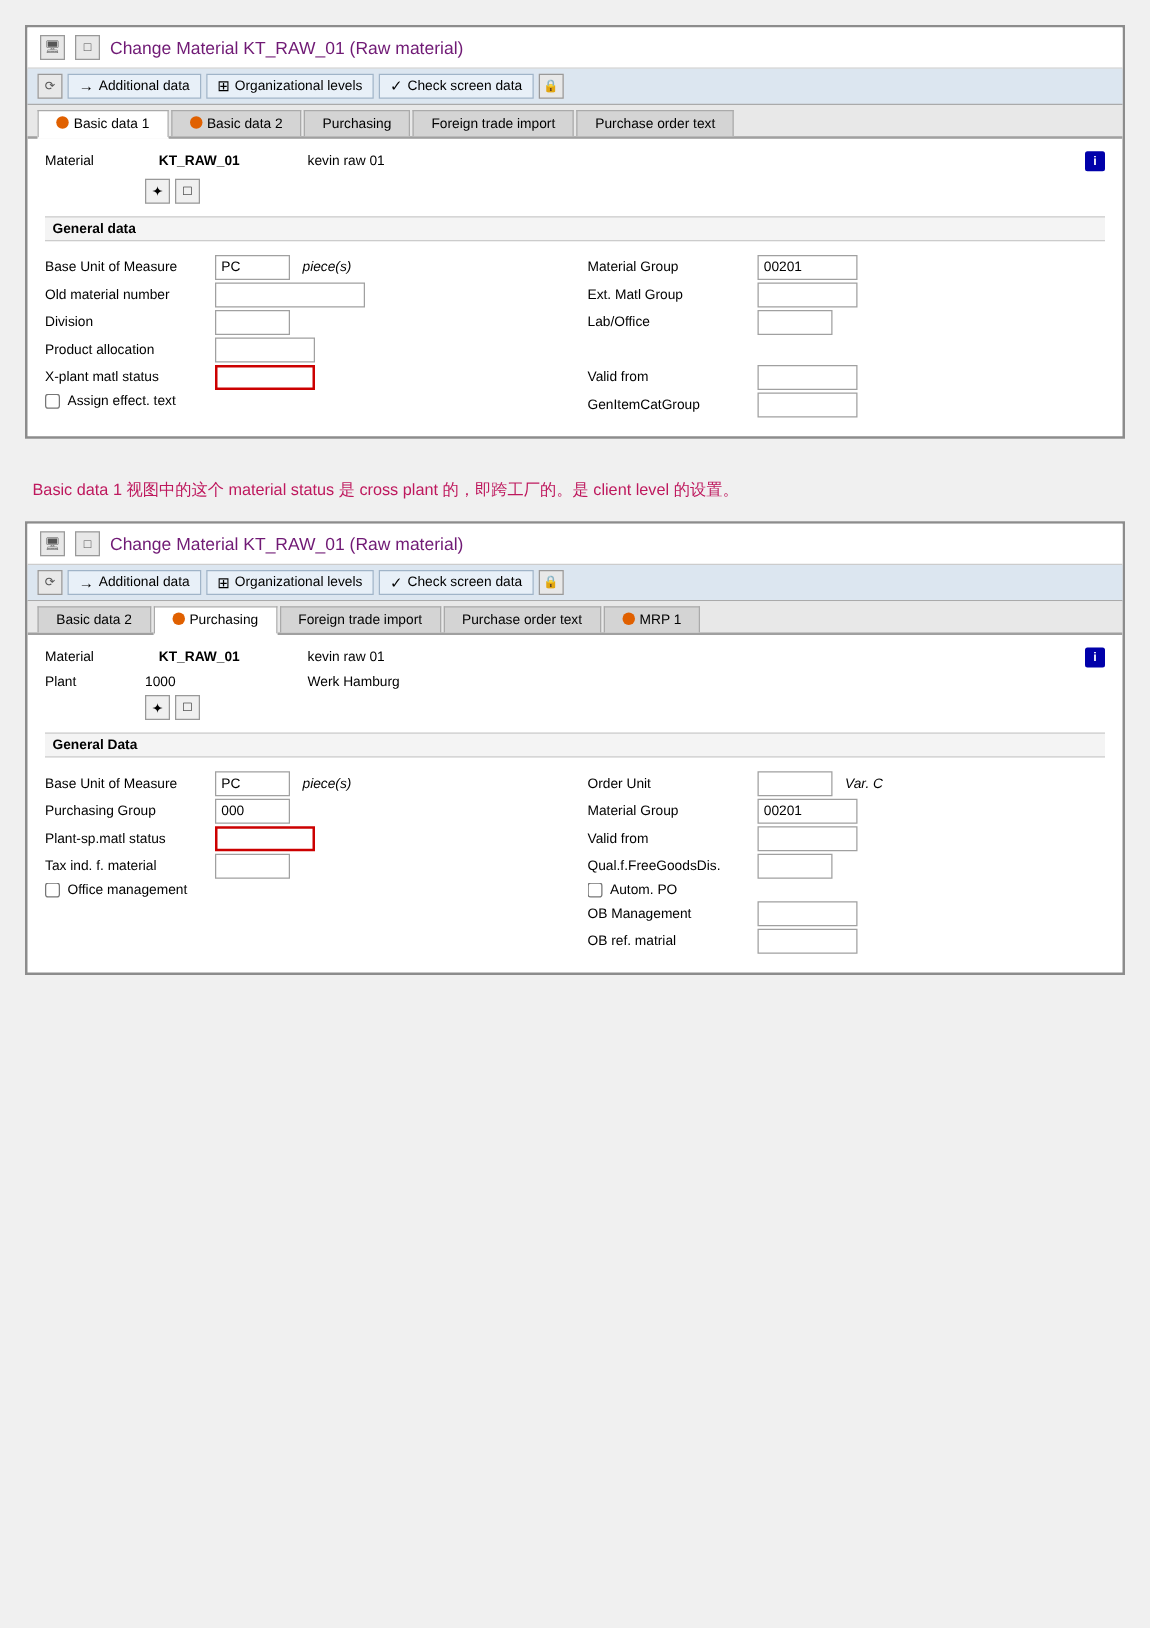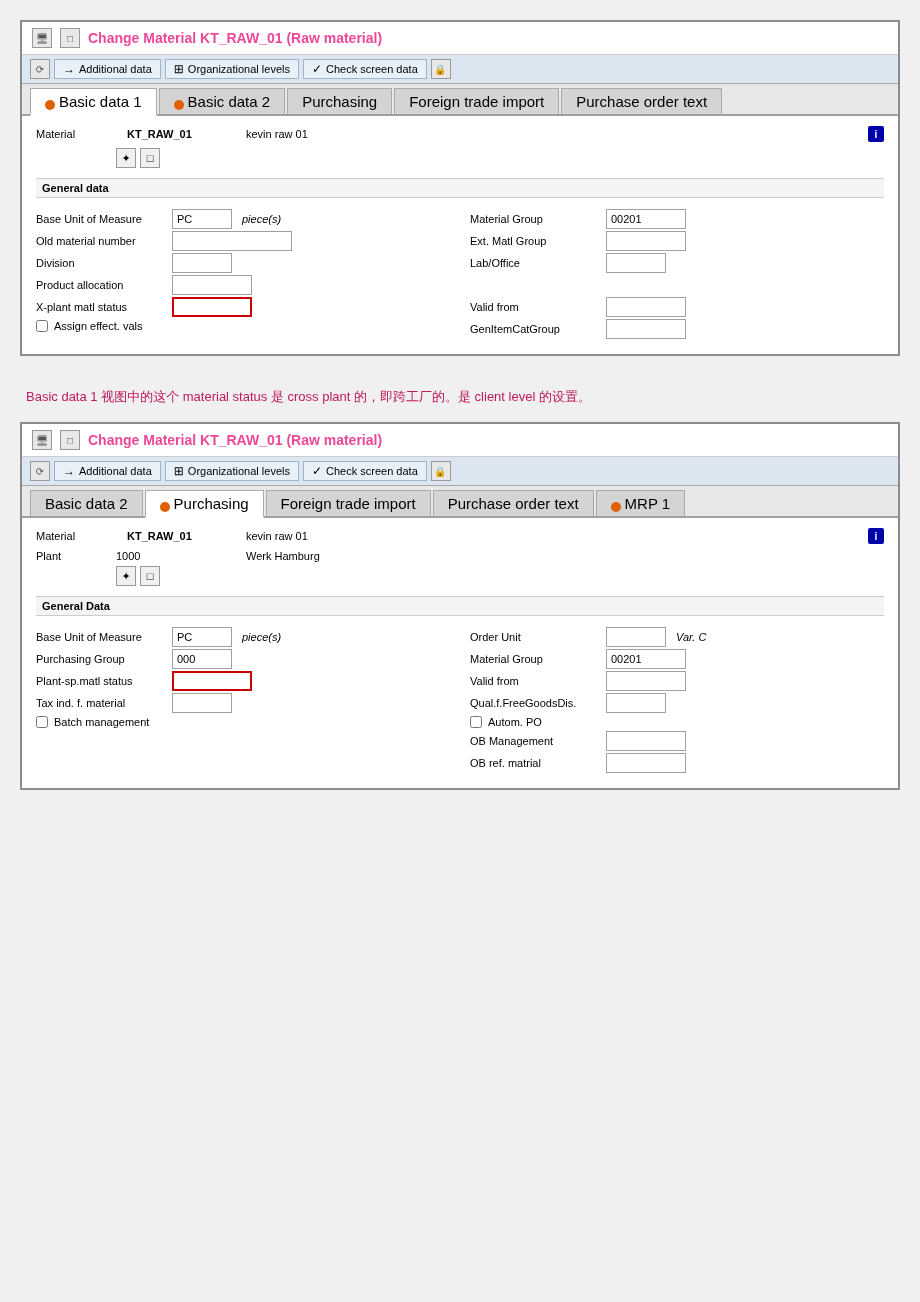--- a/index.html
+++ b/index.html
@@ -23,22 +23,22 @@
     .sap-title-bar {
       background: #fff;
       padding: 6px 10px;
       display: flex;
       align-items: center;
       gap: 8px;
       border-bottom: 1px solid #ccc;
     }
     .sap-title-text {
       font-size: 14px;
-      font-weight: bold;
-      color: #ec4899;
+      font-weight: normal;
+      color: #701a75;
       text-align: right;
     }
     .sap-icon-box {
       display: inline-flex;
       align-items: center;
       justify-content: center;
       width: 20px;
       height: 20px;
       border: 1px solid #999;
       background: #e8e8e8;
@@ -75,23 +75,23 @@
       display: flex;
       padding: 4px 8px 0 8px;
       gap: 2px;
     }
     .sap-tab {
       padding: 4px 14px;
       border: 1px solid #aaa;
       border-bottom: none;
       background: #d4d4d4;
       cursor: pointer;
-      font-size: 15px;
-      display: flex;
-      align-items: flex-end;
+      font-size: 11px;
+      display: flex;
+      align-items: flex-start;
       gap: 4px;
     }
     .sap-tab.active {
       background: #fff;
       border-bottom: 2px solid #fff;
       margin-bottom: -2px;
       font-weight: normal;
     }
     .tab-dot {
       width: 10px;
@@ -327,21 +327,21 @@
           <div class="form-row">
             <span class="form-label">Product allocation</span>
             <input class="form-input medium" value="" style="">
           </div>
           <div class="form-row">
             <span class="form-label">X-plant matl status</span>
             <input class="form-input medium highlighted" value="" style="">
           </div>
           <div class="checkbox-row">
             <input type="checkbox" style="">
-            <span class="checkbox-label">Assign effect. vals</span>
+            <span class="checkbox-label">Assign effect. text</span>
           </div>
         </div>
 
         <div>
           <div class="form-row">
             <span class="form-label">Material Group</span>
             <input class="form-input medium" value="00201" style="">
           </div>
           <div class="form-row">
             <span class="form-label">Ext. Matl Group</span>
@@ -454,21 +454,21 @@
           <div class="form-row">
             <span class="form-label">Plant-sp.matl status</span>
             <input class="form-input medium highlighted" value="" style="">
           </div>
           <div class="form-row">
             <span class="form-label">Tax ind. f. material</span>
             <input class="form-input small" value="" style="">
           </div>
           <div class="checkbox-row">
             <input type="checkbox" style="">
-            <span class="checkbox-label">Batch management</span>
+            <span class="checkbox-label">Office management</span>
           </div>
         </div>
 
         <div>
           <div class="form-row">
             <span class="form-label">Order Unit</span>
             <input class="form-input small" value="" style="">
             <span class="form-input-text">Var. C</span>
           </div>
           <div class="form-row">

